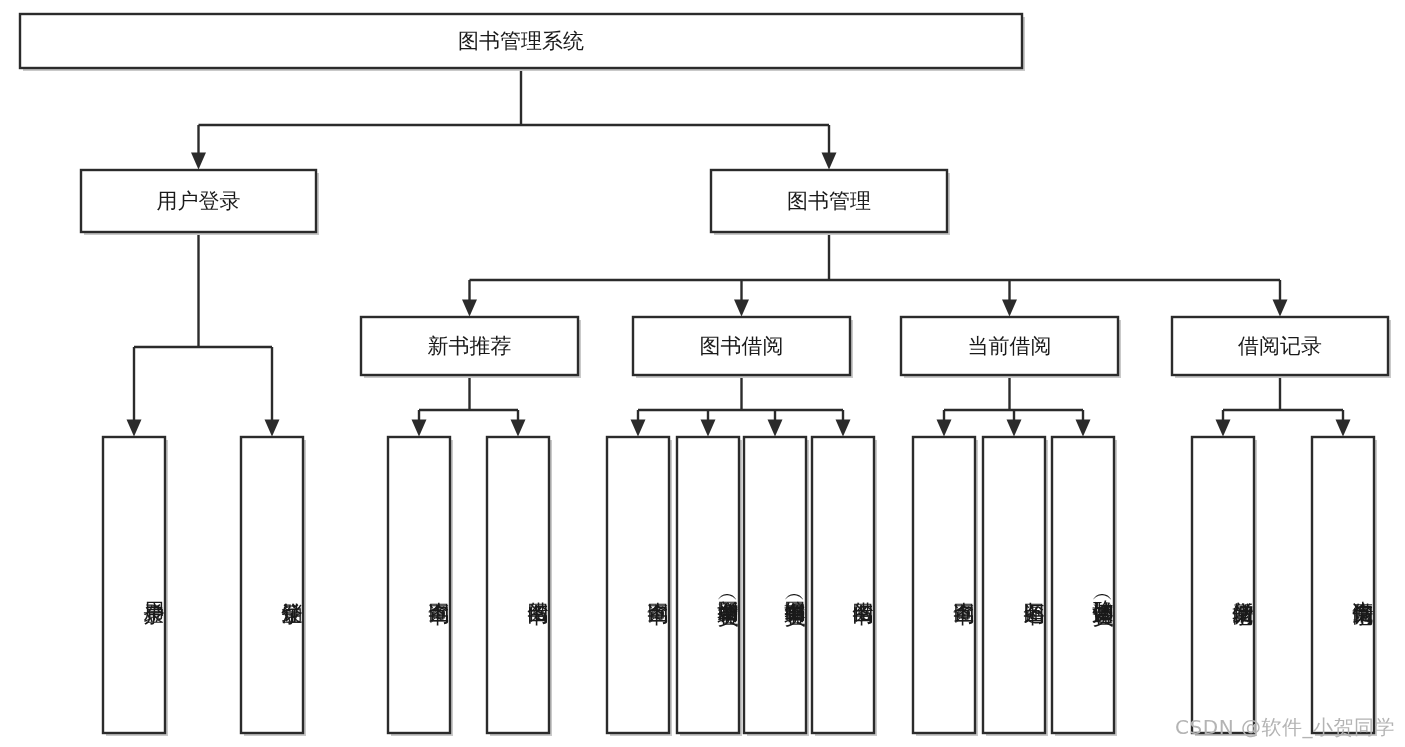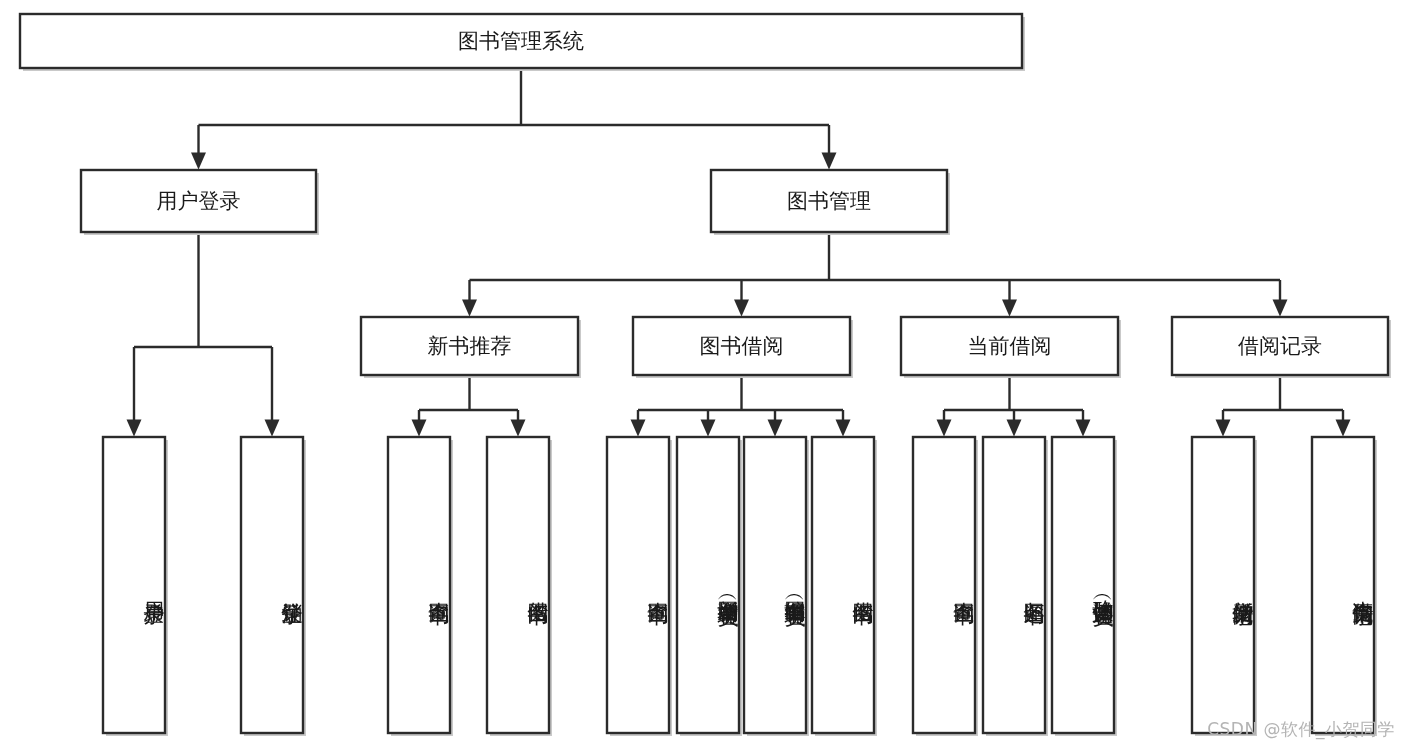--- a/index.html
+++ b/index.html
@@ -66,21 +66,21 @@
     display: flex;
     align-items: flex-start;
     justify-content: center;
     pointer-events: none;
     font-family: "DejaVu Sans", "Liberation Sans", sans-serif;
   }
   #watermark {
     position: absolute;
     right: 10px;
     bottom: 6px;
-    font-size: 17px;
+    font-size: 20px;
     color: #b4b4b4;
     font-family: "DejaVu Sans", "Liberation Sans", sans-serif;
     white-space: nowrap;
     letter-spacing: 0.5px;
     margin-top: 20px;
   }
 </style>
 </head>
 <body>
 

